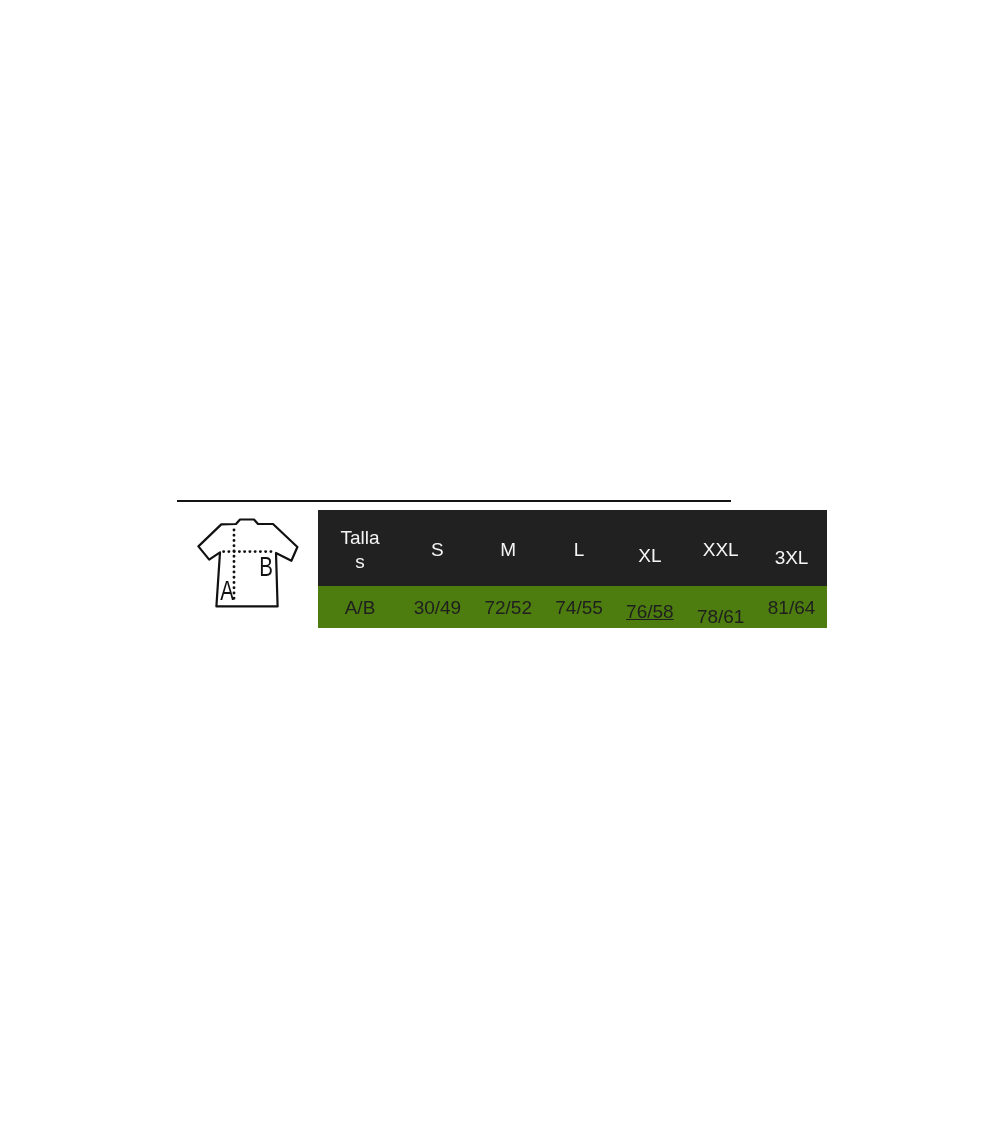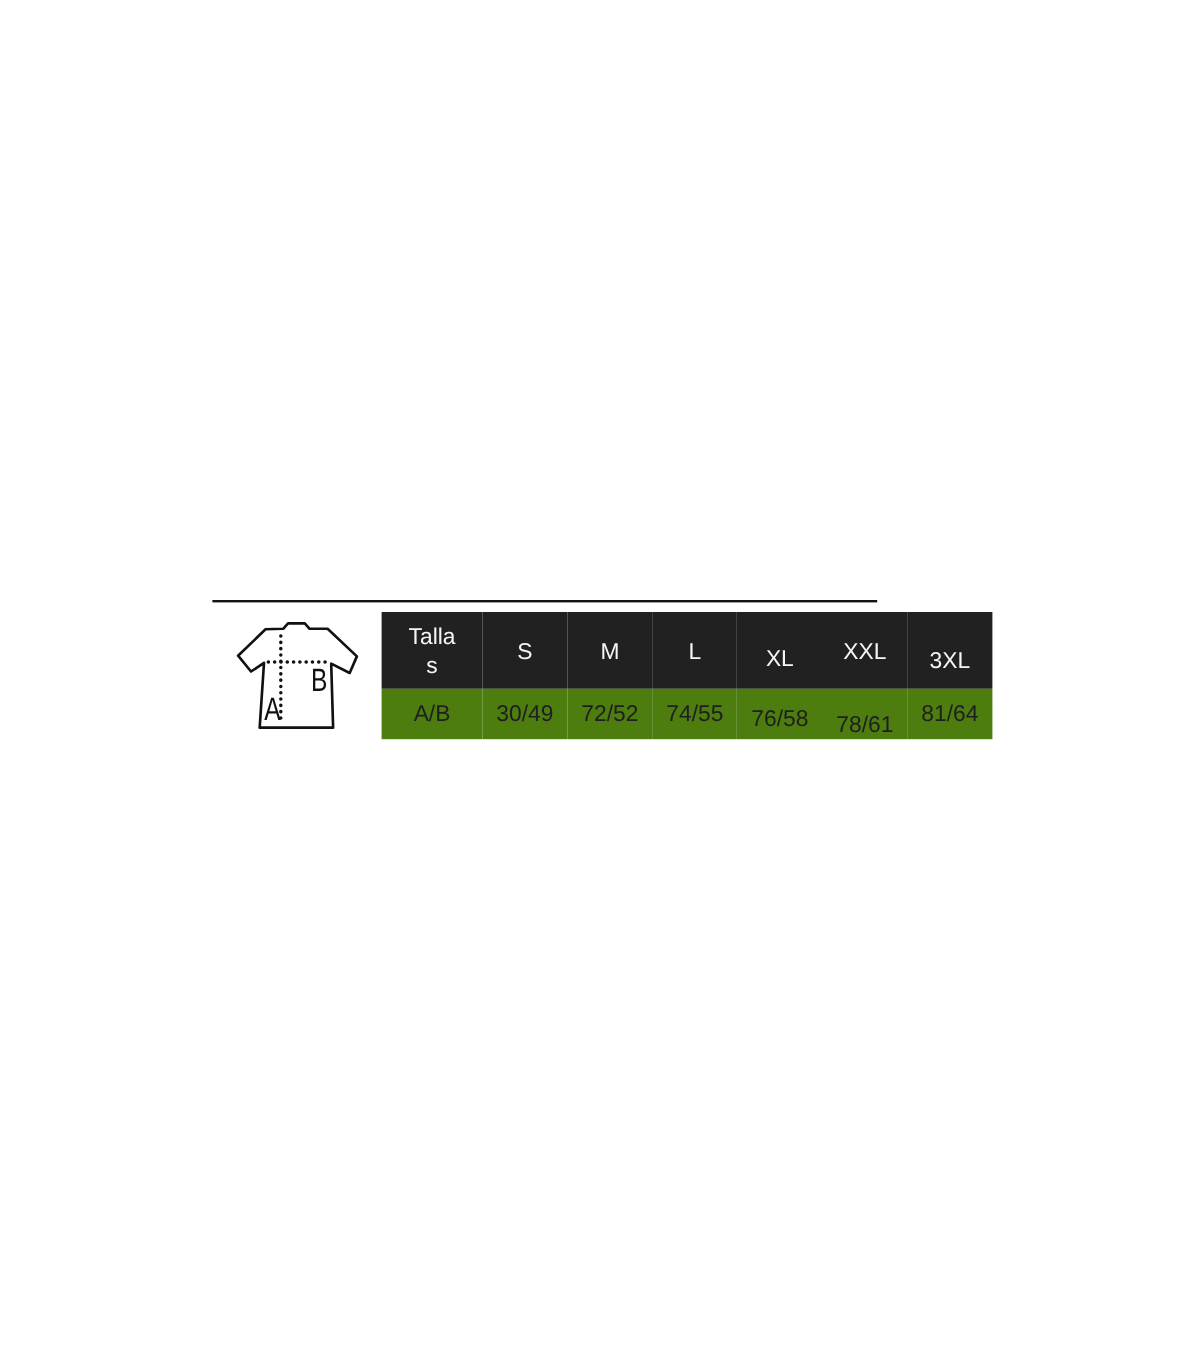--- a/index.html
+++ b/index.html
@@ -19,36 +19,36 @@
     <col style="width:84px;">
     <col style="width:70.8px;">
       <col style="width:70.8px;">
       <col style="width:70.8px;">
     <col style="width:70.8px;">
       <col style="width:70.8px;">
       <col style="width:70.9px;">
   </colgroup>
 
   <tbody>
-      <tr style="height:64px;background:#212121;color:#f5f5f5;font-size:19px;line-height:24px;">
+      <tr style="height:76px;background:#212121;color:#f5f5f5;font-size:19px;line-height:24px;">
     <th style="padding-top:3px;">Talla<br>s</th>
     <th style="padding-top:3px;">S</th>
         <th style="padding-top:3px;">M</th>
         <th style="padding-top:3px;">L</th>
         <th style="padding-top:15px;">XL</th>
         <th style="padding-top:3px;">XXL</th>
         <th style="padding-top:20px;">3XL</th>
   </tr>
 
   <tr style="height:31px;background:#4d7c0f;color:#1f1f1f;font-size:19px;">
     <td style="padding-top:2px;">A/B</td>
     <td style="padding-top:2px;">30/49</td>
         <td style="padding-top:2px;">72/52</td>
         <td style="padding-top:2px;">74/55</td>
-        <td style="padding-top:9px;">76/58</td>
+        <td style="padding-top:9px;text-decoration:underline;">76/58</td>
         <td style="padding-top:20px;">78/61</td>
         <td style="padding-top:2px;margin-top:32px;">81/64</td>
   </tr>
 </tbody>
   </table>
 
 <svg class="abs" style="left:190px;top:505px;" width="120" height="120" viewBox="0 0 120 120">
 
   <path d="M 46 19 L 50 14.5 L 64 14.5 L 68 19 L 83 19 L 107.4 42 L 101.4 55.8 L 86 48 L 87.6 101.4 L 26.4 101.4 L 30 47.4 L 19.2 54.6 L 8.4 41.4 L 31.3 19.4 Z" fill="none" stroke="#111111" stroke-width="2.2" stroke-linejoin="round"></path>
 

